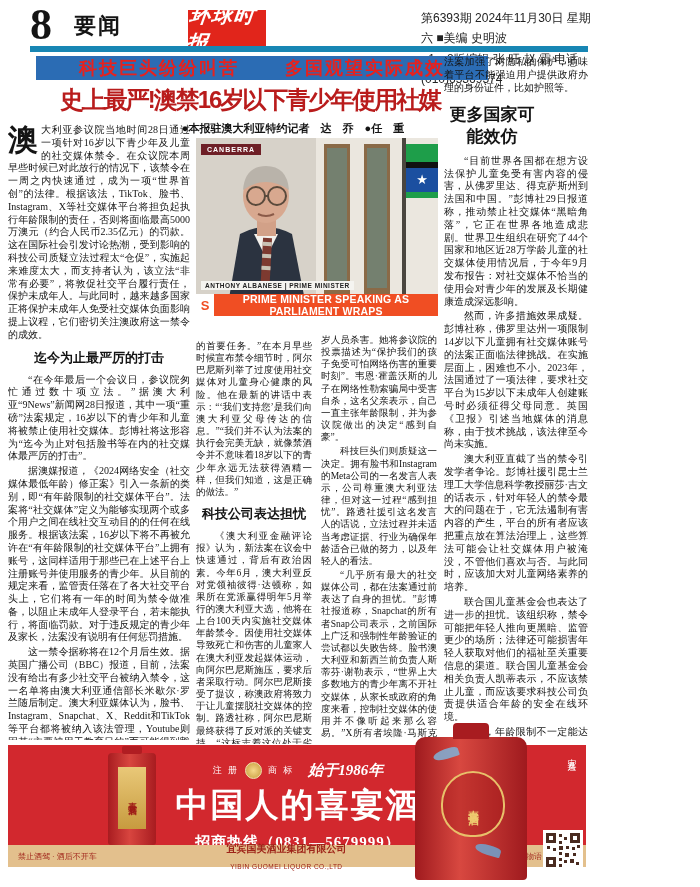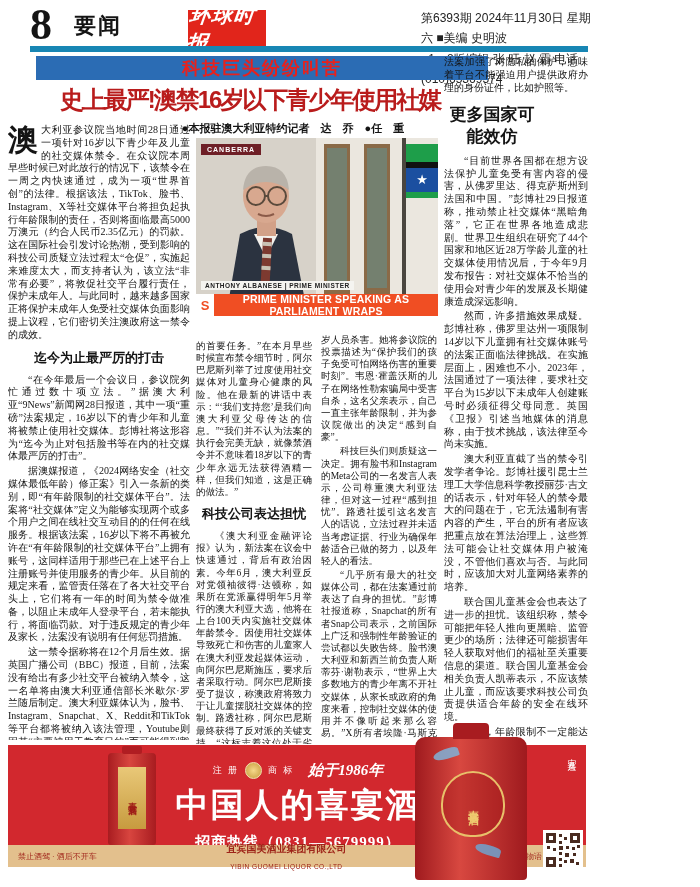--- a/index.html
+++ b/index.html
@@ -106,20 +106,21 @@
     <span>环球时报</span>
   </div>
   <div class="issue-info">
     <div>第6393期 2024年11月30日 星期六 ■美编 史明波</div>
     <div>■1、8版编辑 张 旺 赵 霜 电话 (010)65369574</div>
   </div>
   <div class="rule"></div>
 
   <div class="kicker">
     <span>科技巨头纷纷叫苦</span>
+    <span>多国观望实际成效</span>
   </div>
   <h1 class="headline">史上最严!澳禁16岁以下青少年使用社媒</h1>
   <div class="byline">●本报驻澳大利亚特约记者　达　乔　●任　重</div>
 
   <div class="col col1">
     <p class="noindent"><span class="dropcap">澳</span><span>大利亚参议院当地时间28日通过一项针对16岁以下青少年及儿童的社交媒体禁令。在众议院本周早些时候已对此放行的情况下，该禁令在一周之内快速通过，成为一项“世界首创”的法律。根据该法，TikTok、脸书、Instagram、X等社交媒体平台将担负起执行年龄限制的责任，否则将面临最高5000万澳元（约合人民币2.35亿元）的罚款。这在国际社会引发讨论热潮，受到影响的科技公司质疑立法过程太“仓促”，实施起来难度太大，而支持者认为，该立法“非常有必要”，将敦促社交平台履行责任，保护未成年人。与此同时，越来越多国家正将保护未成年人免受社交媒体负面影响提上议程，它们密切关注澳政府这一禁令的成效。</span></p>
     <div class="subhead">迄今为止最严厉的打击</div>
     <p>“在今年最后一个会议日，参议院匆忙通过数十项立法。”据澳大利亚“9News”新闻网28日报道，其中一项“重磅”法案规定，16岁以下的青少年和儿童将被禁止使用社交媒体。彭博社将这形容为“迄今为止对包括脸书等在内的社交媒体最严厉的打击”。</p>
     <p>据澳媒报道，《2024网络安全（社交媒体最低年龄）修正案》引入一条新的类别，即“有年龄限制的社交媒体平台”。法案将“社交媒体”定义为能够实现两个或多个用户之间在线社交互动目的的任何在线服务。根据该法案，16岁以下将不再被允许在“有年龄限制的社交媒体平台”上拥有账号，这同样适用于那些已在上述平台上注册账号并使用服务的青少年。从目前的规定来看，监管责任落在了各大社交平台头上，它们将有一年的时间为禁令做准备，以阻止未成年人登录平台，若未能执行，将面临罚款。对于违反规定的青少年及家长，法案没有说明有任何惩罚措施。</p>
     <p>这一禁令据称将在12个月后生效。据英国广播公司（BBC）报道，目前，法案没有给出有多少社交平台被纳入禁令，这一名单将由澳大利亚通信部长米歇尔·罗兰随后制定。澳大利亚媒体认为，脸书、Instagram、Snapchat、X、Reddit和TikTok等平台都将被纳入该法管理，Youtube则因其“主要被用于教育目的”而可能得到豁免。此外，一些游戏和消息平台也将被豁免。</p>

